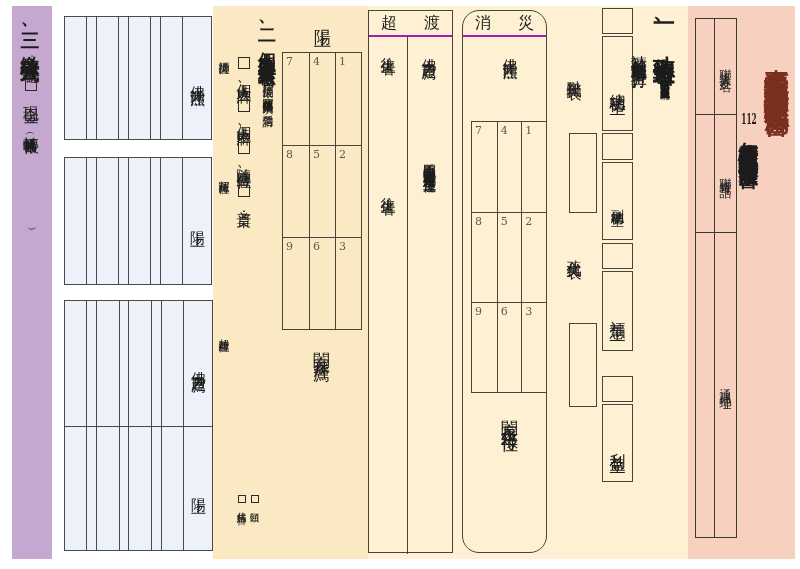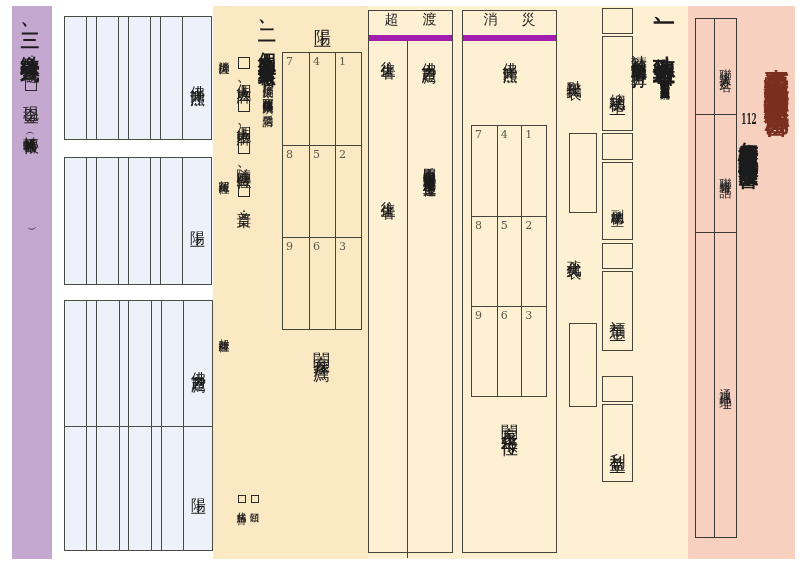--- a/index.html
+++ b/index.html
@@ -30,21 +30,21 @@
   .g33 .cell:nth-child(n+4) { border-top:1px solid #46453c; }
   .gnum { position:absolute; top:2px; left:3px; font-size:11px; color:#5c5a4c; }
   
   .ptable { position:absolute; border:1.5px solid #4a4a44; box-sizing:border-box; background:#edf1f9; display:flex; }
   .ptc { box-sizing:border-box; border-left:1px solid #4a4a44; }
   .ptc:first-child { border-left:none; }
   .ptc.w { flex:2.4; } .ptc.n { flex:1; }
   .ptl { width:29px; border-left:1px solid #4a4a44; display:flex; align-items:center; justify-content:center; box-sizing:border-box; }
   .ptl .vtc { font-size:15px; }
   
-  .bx-head { height:24px; border-bottom:6px solid #a21caf; display:flex; align-items:flex-start; justify-content:center; font-size:14px; }
+  .bx-head { height:24px; border-bottom:2px solid #a21caf; display:flex; align-items:center; justify-content:center; font-size:16px; }
   .spread { letter-spacing:1.7em; margin-right:-1.7em; }
   
   .crow { display:flex; box-sizing:border-box; }
   .crow + .crow { border-top:1px solid #3a3a33; }
   .cblank { flex:1; }
   .clabel { width:21px; border-left:1px solid #3a3a33; display:flex; align-items:center; justify-content:center; }
   .clabel .vtc { font-size:12px; letter-spacing:3px; }
 </style>
 </head>
 <body>
@@ -177,21 +177,21 @@
           <span class="vt" style="left:11px; top:8px; font-size:15px;">往生者：</span>
           <span class="vt" style="left:11px; top:148px; font-size:15px;">往生者：</span>
         </div>
         <div style="position:absolute; left:39px; top:0; width:45px; height:100%;">
           <span class="vt" style="left:13px; top:10px; font-size:15px;">佛力超薦</span>
           <span class="vt" style="left:15px; top:116px; font-size:13px; letter-spacing:1px;">氏門中歷代宗親暨累世冤親債主往生蓮位</span>
         </div>
       </div>
     </div>
 
-    <div class="box" style="left:94px; top:4px; width:95px; height:543px;">
+    <div class="box" style="left:94px; top:4px; width:85px; height:543px;border-radius:17px;">
       <div class="bx-head">
           <span class="spread">消災</span>
         </div>
       <div style="position:relative; height:517px;">
         <span class="vt" style="left:39px; top:10px; font-size:15px;">佛光注照</span>
         <div class="g33" style="left:8px; top:84px; width:76px; height:272px;">
           <div class="cell">
               <span class="gnum">7</span>
             </div>
           <div class="cell">

